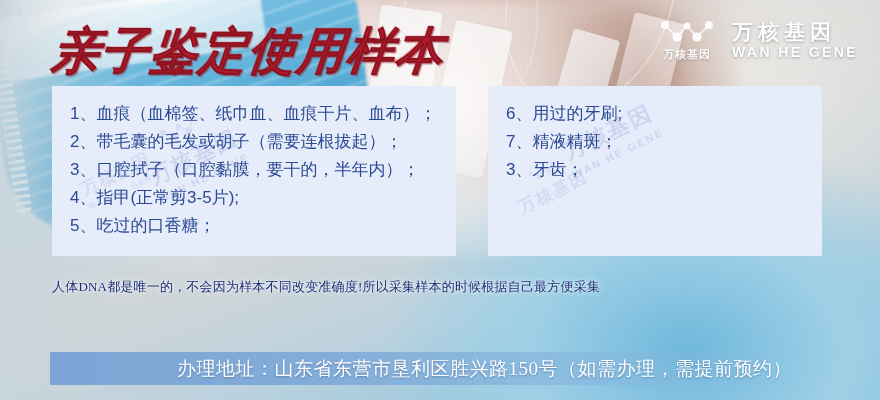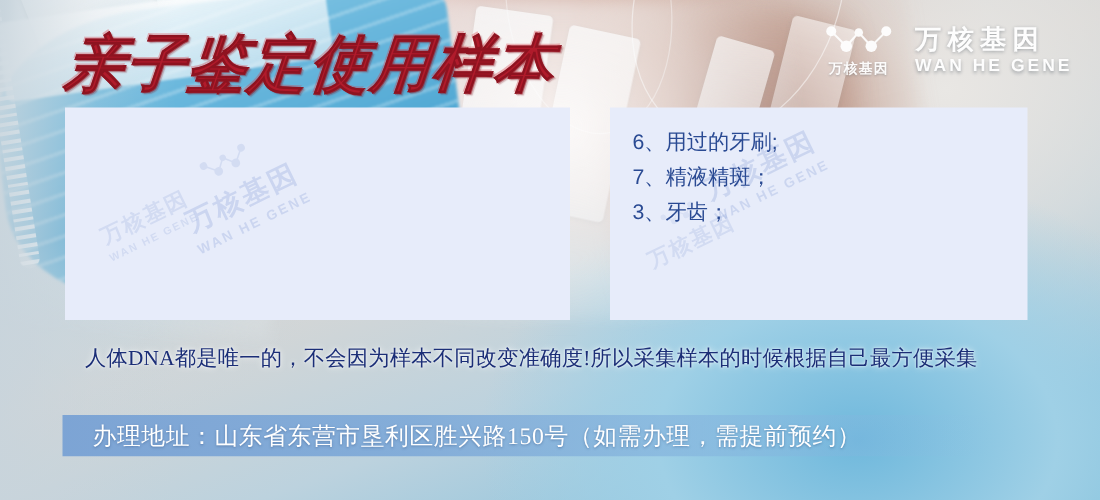--- a/index.html
+++ b/index.html
@@ -242,48 +242,49 @@
   }
   .panel-watermark .wm-en {
     font-size: 11px; font-weight: 700; color: #5f7fc8; letter-spacing: 2px;
   }
   .panel-watermark .wm-mark { opacity: .7; }
   .wm-b { left: 4%; top: 42%; transform: rotate(-26deg) scale(.78); opacity:.15; }
 
   
   .note {
     position: absolute;
-    left: 68px;
+    left: 52px;
     top: 272px;
     width: 790px;
     font-family: "Liberation Serif", "DejaVu Serif", serif;
-    font-size: 17px;
+    font-size: 13px;
     line-height: 30px;
     color: #1b2e77;
     letter-spacing: 0.2px;
     text-shadow: 0 0 6px rgba(255,255,255,0.85), 0 0 2px rgba(255,255,255,0.9);
   }
 
   
   .addressbar {
     position: absolute;
     left: 50px;
-    top: 332px;
+    top: 352px;
     width: 742px;
     height: 33px;
     display: flex;
     align-items: center;
     padding-left: 24px;
     box-sizing: border-box;
     background: linear-gradient(90deg,
         rgba(118,160,212,0.92) 0%,
         rgba(124,168,216,0.88) 38%,
         rgba(132,180,222,0.62) 70%,
         rgba(140,190,228,0.10) 96%,
         rgba(140,190,228,0) 100%);
+    justify-content: flex-end;
   }
   .addressbar-text {
     font-family: "Liberation Serif", "DejaVu Serif", serif;
     font-size: 19px;
     color: #ffffff;
     letter-spacing: 0.5px;
     white-space: nowrap;
     text-shadow: 0 1px 2px rgba(40,70,120,0.45);
   }
 </style>
@@ -368,20 +369,27 @@
             </g>
           </svg>
         </span>
         <span class="wm-cn">万核基因</span>
         <span class="wm-en">WAN HE GENE</span>
       </div>
       <div class="panel-watermark wm-b">
         <span class="wm-cn">万核基因</span>
         <span class="wm-en">WAN HE GENE</span>
       </div>
+      <ul>
+        <li>1、血痕（血棉签、纸巾血、血痕干片、血布）；</li>
+        <li>2、带毛囊的毛发或胡子（需要连根拔起）；</li>
+        <li>3、口腔拭子（口腔黏膜，要干的，半年内）；</li>
+        <li>4、指甲(正常剪3-5片);</li>
+        <li>5、吃过的口香糖；</li>
+      </ul>
     </div>
 
     <div class="panel right">
       <div class="panel-watermark">
         <span class="wm-cn">万核基因</span>
         <span class="wm-en">WAN HE GENE</span>
       </div>
       <div class="panel-watermark wm-b">
         <span class="wm-mark">
           <svg width="40" height="18" viewBox="0 0 58 26" aria-hidden="true">

